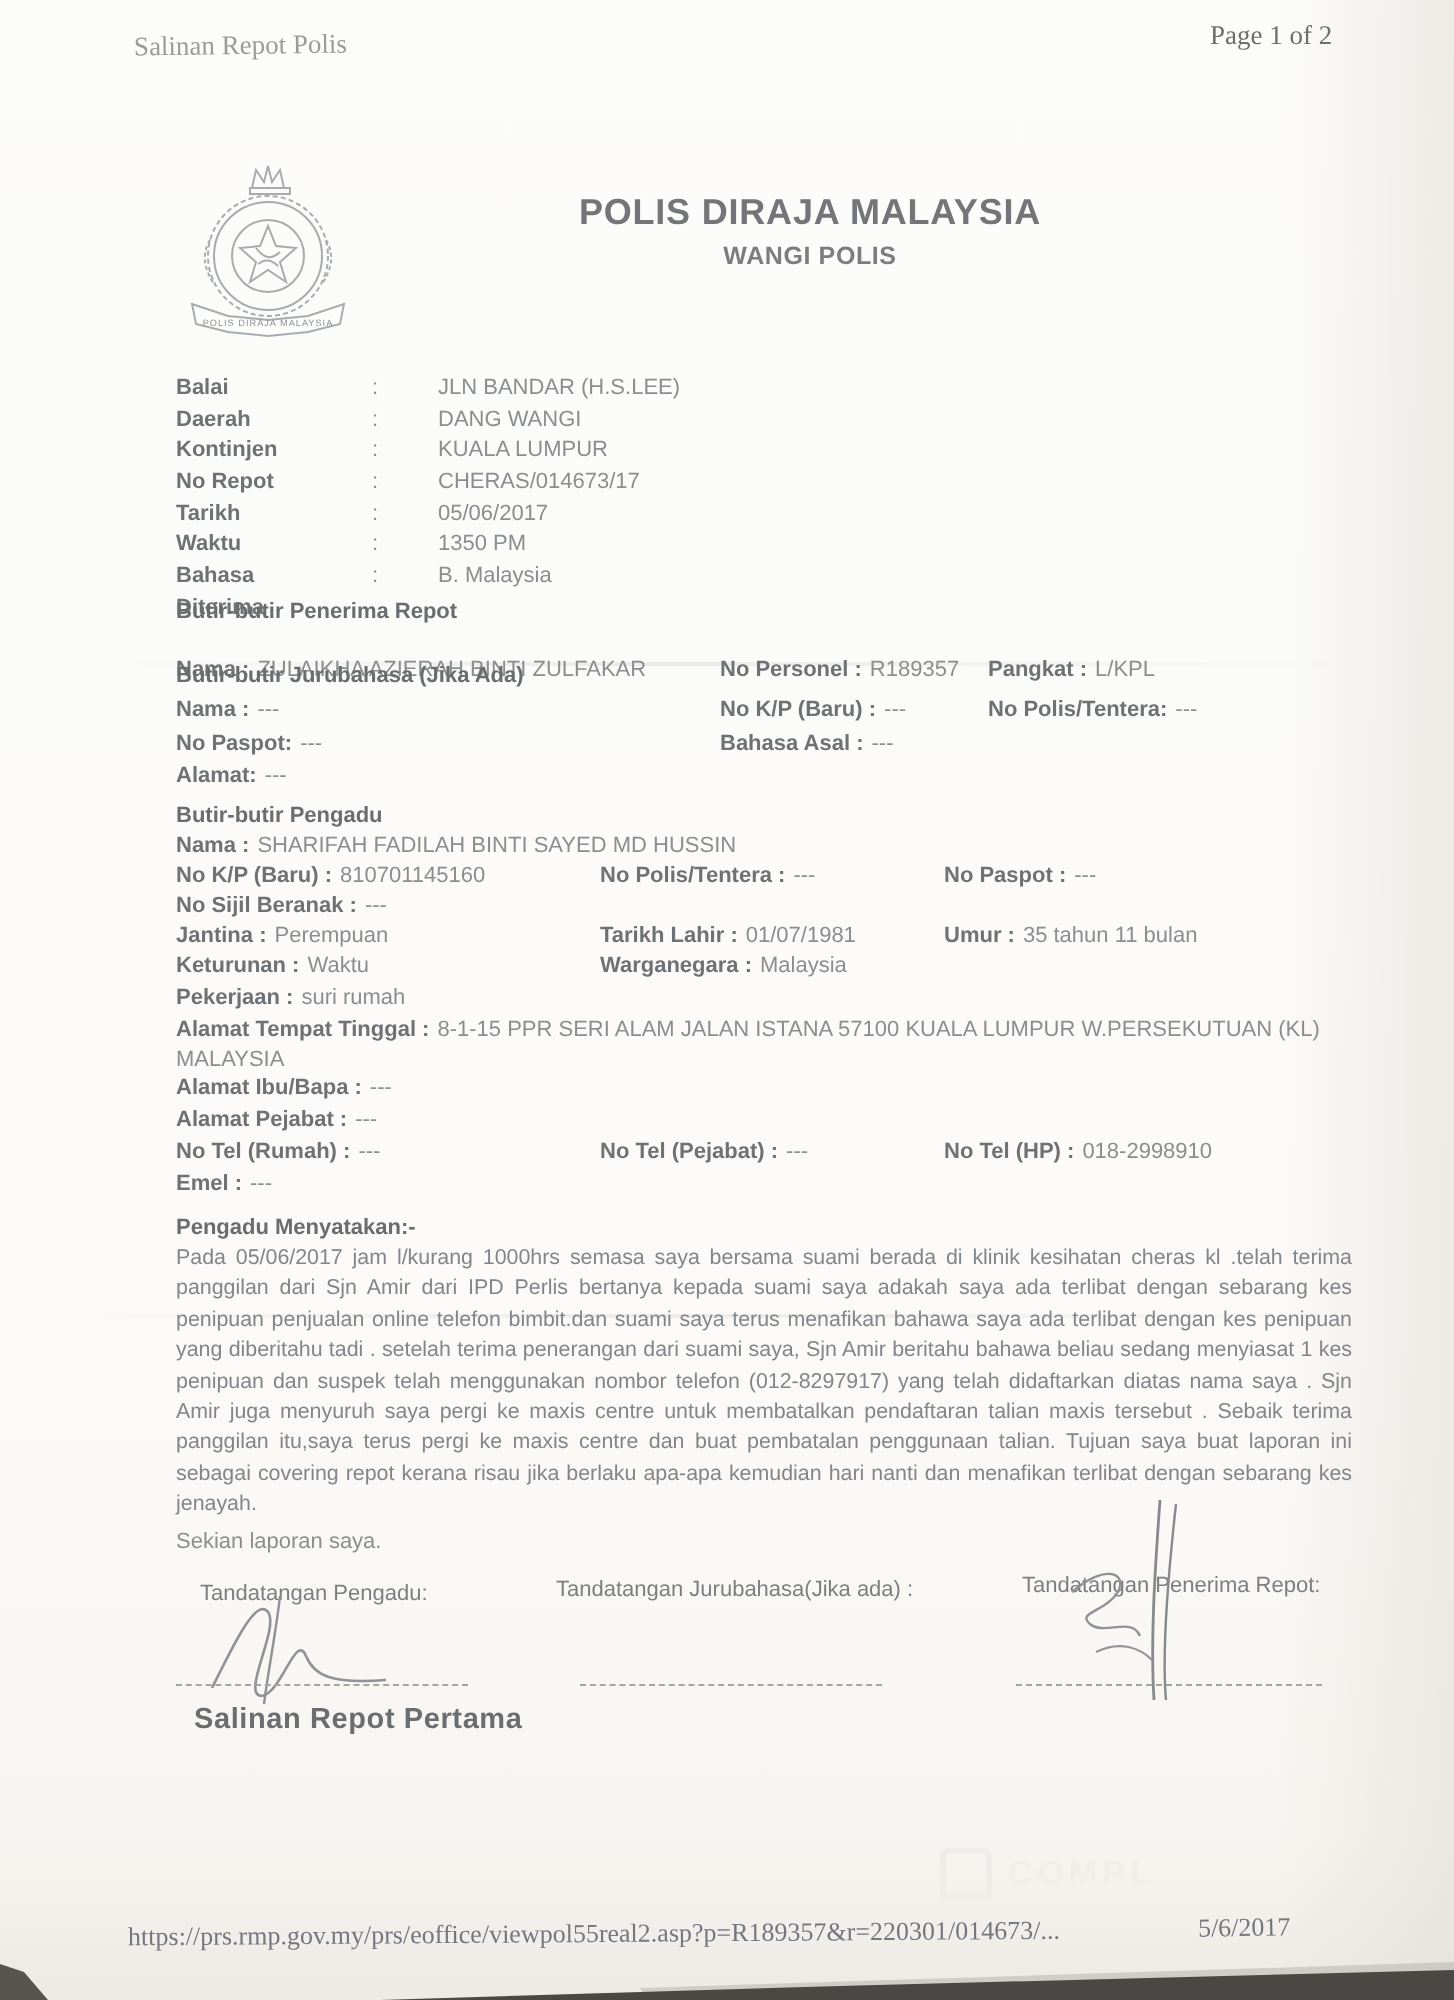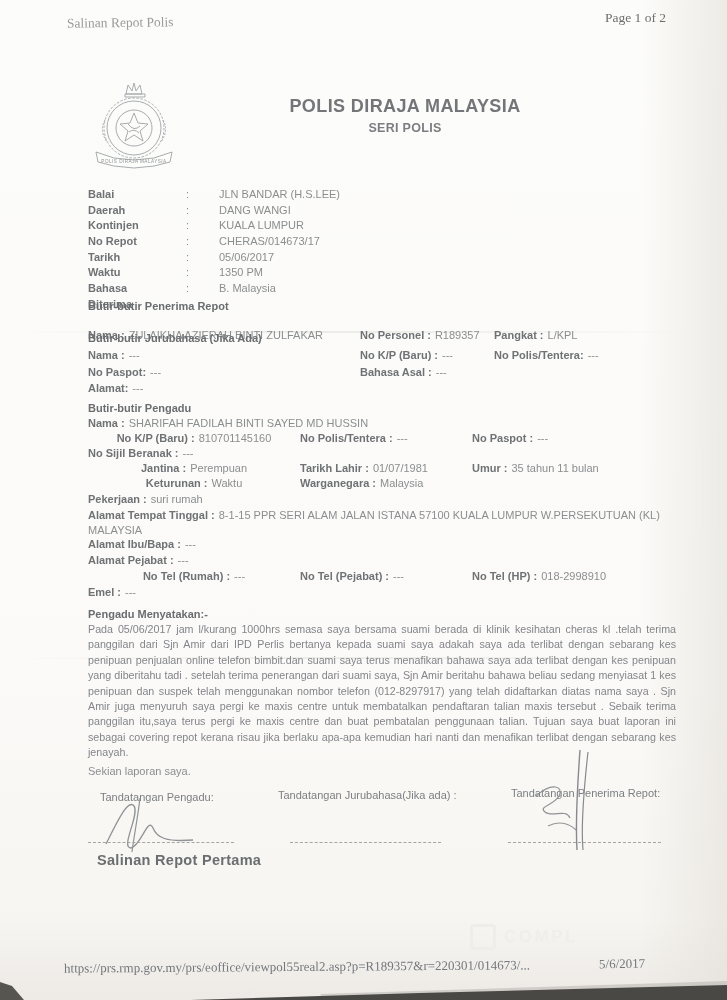--- a/index.html
+++ b/index.html
@@ -23,21 +23,21 @@
     font-size:12.5px;font-weight:bold;letter-spacing:.3px;color:#7b7d80;white-space:nowrap;}
   .lblb{font-weight:bold;color:#6f7275;margin-right:4px;}
   .meta{position:absolute;left:88px;top:187px;}
   .meta .mrow{display:flex;height:15.7px;line-height:15.7px;font-size:11px;gap:20px;}
   .meta .ml{width:78px;font-weight:bold;color:#6f7275;}
   .meta .ms{width:13px;color:#8b8e90;}
   .meta .mv{color:#8b8e90;}
   .heading{position:absolute;left:88px;font-size:11px;font-weight:bold;color:#6a6d70;white-space:nowrap;}
   .frow{position:absolute;left:88px;display:flex;font-size:11px;color:#8b8e90;white-space:nowrap;line-height:13px;}
   .c272{width:272px;} .c153{width:134px;}
-  .c215{width:212px;text-align:center;} .c172{width:172px;}
+  .c215{width:212px;} .c172{width:172px;}
   .wrap{white-space:normal;width:588px;line-height:14.6px;}
   .stmt{position:absolute;left:88px;top:622px;width:588px;font-size:10.7px;color:#82858a;
     text-align:justify;line-height:15.4px;}
   .sig-label{position:absolute;font-size:11px;color:#7c7f82;white-space:nowrap;}
   .dash{position:absolute;top:842px;border-top:1.4px dashed #a5a5a2;height:0;}
   .copy-note{position:absolute;left:97px;top:852px;font-size:14.5px;font-weight:bold;
     letter-spacing:.3px;color:#6b6e71;}
   .sigsvg{position:absolute;pointer-events:none;}
   .watermark{position:absolute;left:470px;top:924px;display:flex;align-items:center;gap:8px;}
   .wm-icon{width:20px;height:20px;border:3px solid #efede9;border-radius:4px;}
@@ -68,21 +68,21 @@
         <path d="M46 33 L50 43 L60 44 L52 51 L55 61 L46 55 L37 61 L40 51 L32 44 L42 43 Z"></path>
         <path d="M40 44 q6 8 12 2 M41 52 q5 -4 10 1"></path>
         <path d="M17 40 q-6 10 2 22 M75 40 q6 10 -2 22" stroke-dasharray="2,1.4"></path>
         <path d="M8 72 L26 78 L46 80 L66 78 L84 72 L82 82 L66 86 L46 88 L26 86 L10 82 Z" fill="#fdfdfb"></path>
       </g>
       <text x="46" y="83" text-anchor="middle" font-size="4.6" letter-spacing="0.5" fill="#8e9295" font-family="Liberation Sans, sans-serif">POLIS DIRAJA MALAYSIA</text>
     </svg>
   </div>
 
   <div class="title">POLIS DIRAJA MALAYSIA</div>
-  <div class="subtitle">SERI POLIS</div>
+  <div class="subtitle">WANGI POLIS</div>
 
   <div class="meta">
     <div class="mrow">
       <span class="ml">Balai</span>
       <span class="ms">:</span>
       <span class="mv">JLN BANDAR (H.S.LEE)</span>
     </div>
     <div class="mrow">
       <span class="ml">Daerah</span>
       <span class="ms">:</span>

